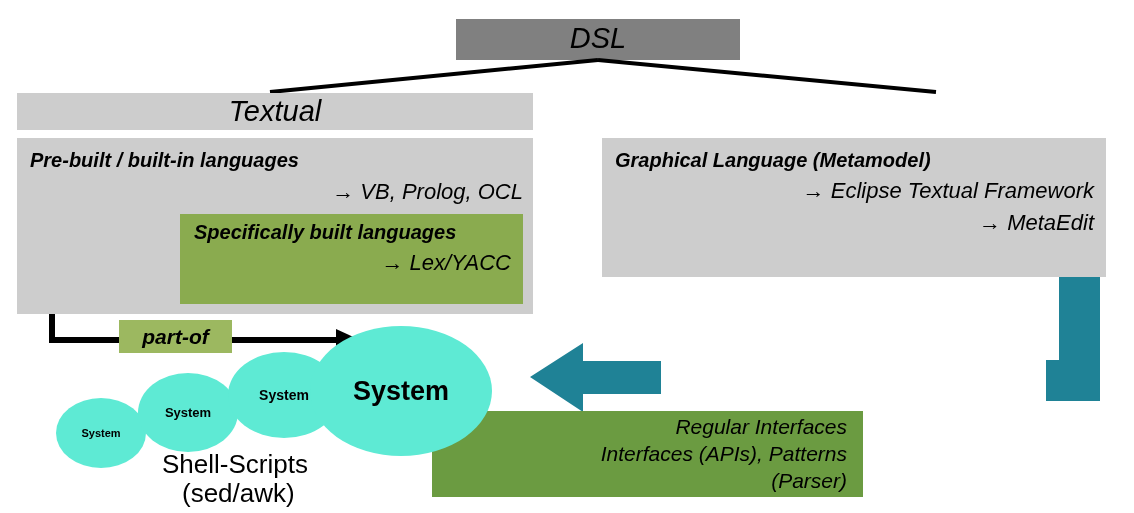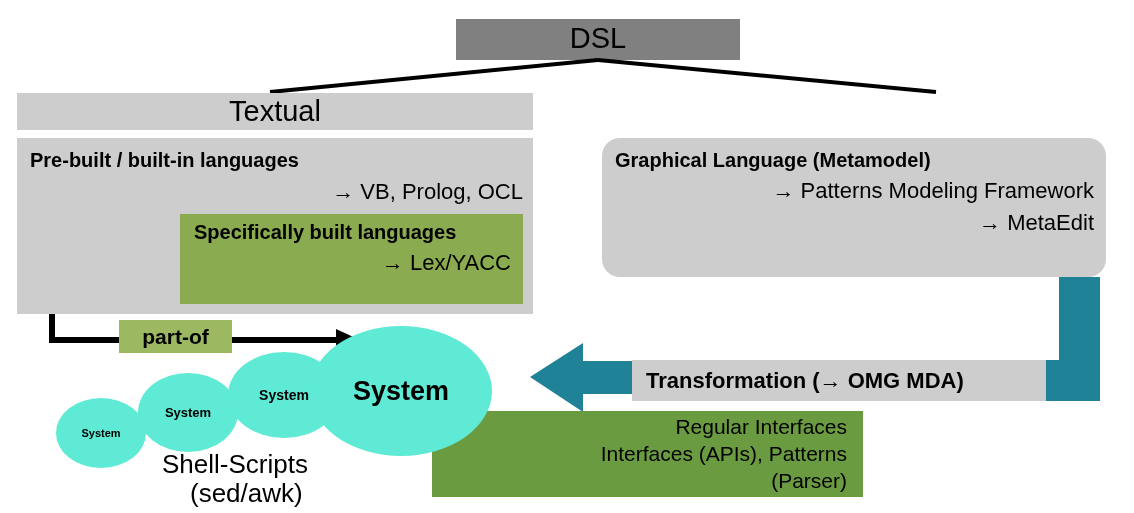--- a/index.html
+++ b/index.html
@@ -13,20 +13,21 @@
   #canvas {
     position: relative;
     width: 1134px;
     height: 513px;
     background: #ffffff;
     overflow: hidden;
   }
   .box {
     position: absolute;
     box-sizing: border-box;
+    font-style: italic;
   }
   .gray-head {
     background: #cdcdcd;
     color: #000;
     font-size: 29px;
     text-align: center;
     line-height: 37px;
   }
   .gray-panel {
     background: #cdcdcd;
@@ -110,23 +111,23 @@
     <div class="txt-line bold" style="left:13px; top:11px; font-size:20px;">Pre-built / built-in languages</div>
     <div class="txt-line" style="right:10px; top:41px; font-size:22px;">→ VB, Prolog, OCL</div>
 
     <div class="box green-box" style="left:163px; top:76px; width:343px; height:90px;">
       <div class="txt-line bold" style="left:14px; top:7px; font-size:20px;">Specifically built languages</div>
       <div class="txt-line" style="right:12px; top:36px; font-size:22px;">→ Lex/YACC</div>
     </div>
   </div>
 
 
-  <div class="box gray-panel" style="left:602px; top:138px; width:504px; height:139px;border-radius:18px;">
+  <div class="box gray-panel" style="left:602px; top:138px; width:504px; height:139px;">
     <div class="txt-line bold" style="left:13px; top:11px; font-size:20px;">Graphical Language (Metamodel)</div>
-    <div class="txt-line" style="right:12px; top:40px; font-size:22px;">→ Patterns Modeling Framework</div>
+    <div class="txt-line" style="right:12px; top:40px; font-size:22px;">→ Eclipse Textual Framework</div>
     <div class="txt-line" style="right:12px; top:72px; font-size:22px;">→ MetaEdit</div>
   </div>
 
   <div class="box partof-box" style="left:119px; top:320px; width:113px; height:33px;">
     <span>part-of</span>
   </div>
 
   <div class="box green-solid" style="left:432px; top:411px; width:431px; height:86px;">
     <div class="txt-line" style="right:16px; top:4px; font-size:21px;">Regular Interfaces</div>
     <div class="txt-line" style="right:16px; top:31px; font-size:21px;">Interfaces (APIs), Patterns</div>
@@ -143,19 +144,16 @@
 
   <div class="ellipse" style="left:228px; top:352px; width:112px; height:86px; font-size:14px;">
     <span>System</span>
   </div>
 
   <div class="ellipse" style="left:310px; top:326px; width:182px; height:130px; font-size:27px;">
     <span>System</span>
   </div>
 
   <div class="txt-line" style="left:162px; top:449px; font-size:26px;">Shell-Scripts</div>
-  <div class="txt-line" style="left:182px; top:478px; font-size:26px;margin-left:8px;">(sed/awk)</div>
+  <div class="txt-line" style="left:182px; top:478px; font-size:26px;">(sed/awk)</div>
 
-  <div class="box gray-panel" style="left:632px; top:360px; width:414px; height:41px;">
-    <div class="txt-line bold" style="left:14px; top:8px; font-size:22px;">Transformation (→ OMG MDA)</div>
-  </div>
 
 </div>
 
 </body></html>

